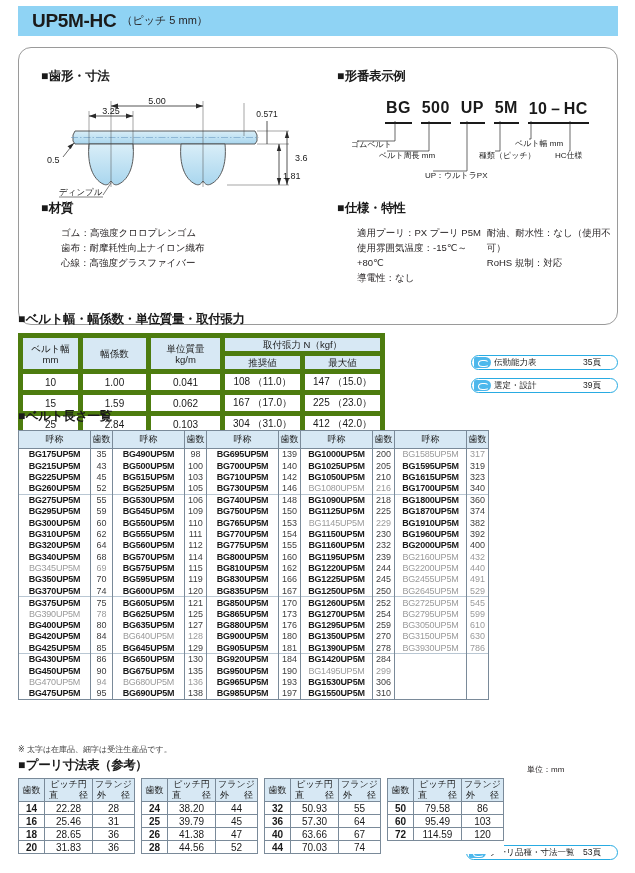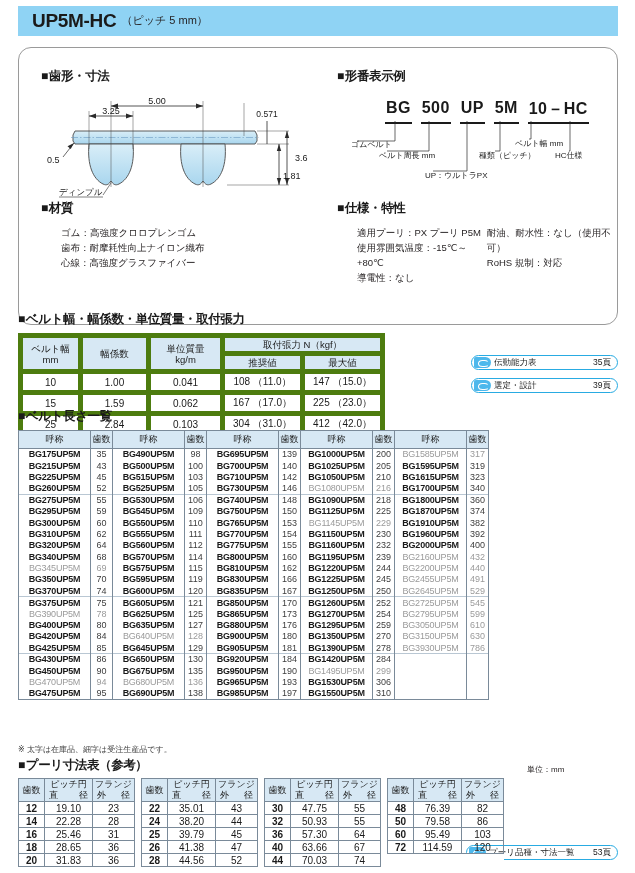--- a/index.html
+++ b/index.html
@@ -90,21 +90,21 @@
     border-radius: 2px 6px 6px 2px; margin-right: 3px;
     position: relative; flex: none;
   }
   .ref-icon::after {
     content: ""; position: absolute; left: 4px; top: 3px;
     width: 9px; height: 5px;
     border: 1.3px solid #fff; border-radius: 50%/60%;
     border-right-color: transparent;
   }
   .ref-label { flex: 1; }
-  .ref-page { margin-right: 6px; font-weight: normal; }
+  .ref-page { margin-right: 16px; font-weight: normal; }
 
   
   .bl-sec { position: absolute; left: 18px; top: 408px; }
   .bl-table { margin-top: 5px; font-size: 8.6px; }
   .bl-table th {
     background: #d7e8f4; border: 1px solid #7a8a99;
     font-weight: normal; font-size: 9px; padding: 2px 0; color: #1a1a1a;
   }
   .bl-table td {
     border-left: 1px solid #7a8a99; border-right: 1px solid #7a8a99;
@@ -678,37 +678,20 @@
             <div>フランジ</div>
             <div class="th-split">
               <span>外</span>
               <span>径</span>
             </div>
           </th>
         </tr>
       </thead>
     <tbody id="pl-body">
         <tr>
-          <td class="t">12</td>
-          <td class="pd">19.10</td>
-          <td class="fd">23</td>
-          <td class="gap"></td>
-          <td class="t">22</td>
-          <td class="pd">35.01</td>
-          <td class="fd">43</td>
-          <td class="gap"></td>
-          <td class="t">30</td>
-          <td class="pd">47.75</td>
-          <td class="fd">55</td>
-          <td class="gap"></td>
-          <td class="t">48</td>
-          <td class="pd">76.39</td>
-          <td class="fd">82</td>
-        </tr>
-        <tr>
           <td class="t">14</td>
           <td class="pd">22.28</td>
           <td class="fd">28</td>
           <td class="gap"></td>
           <td class="t">24</td>
           <td class="pd">38.20</td>
           <td class="fd">44</td>
           <td class="gap"></td>
           <td class="t">32</td>
           <td class="pd">50.93</td>

